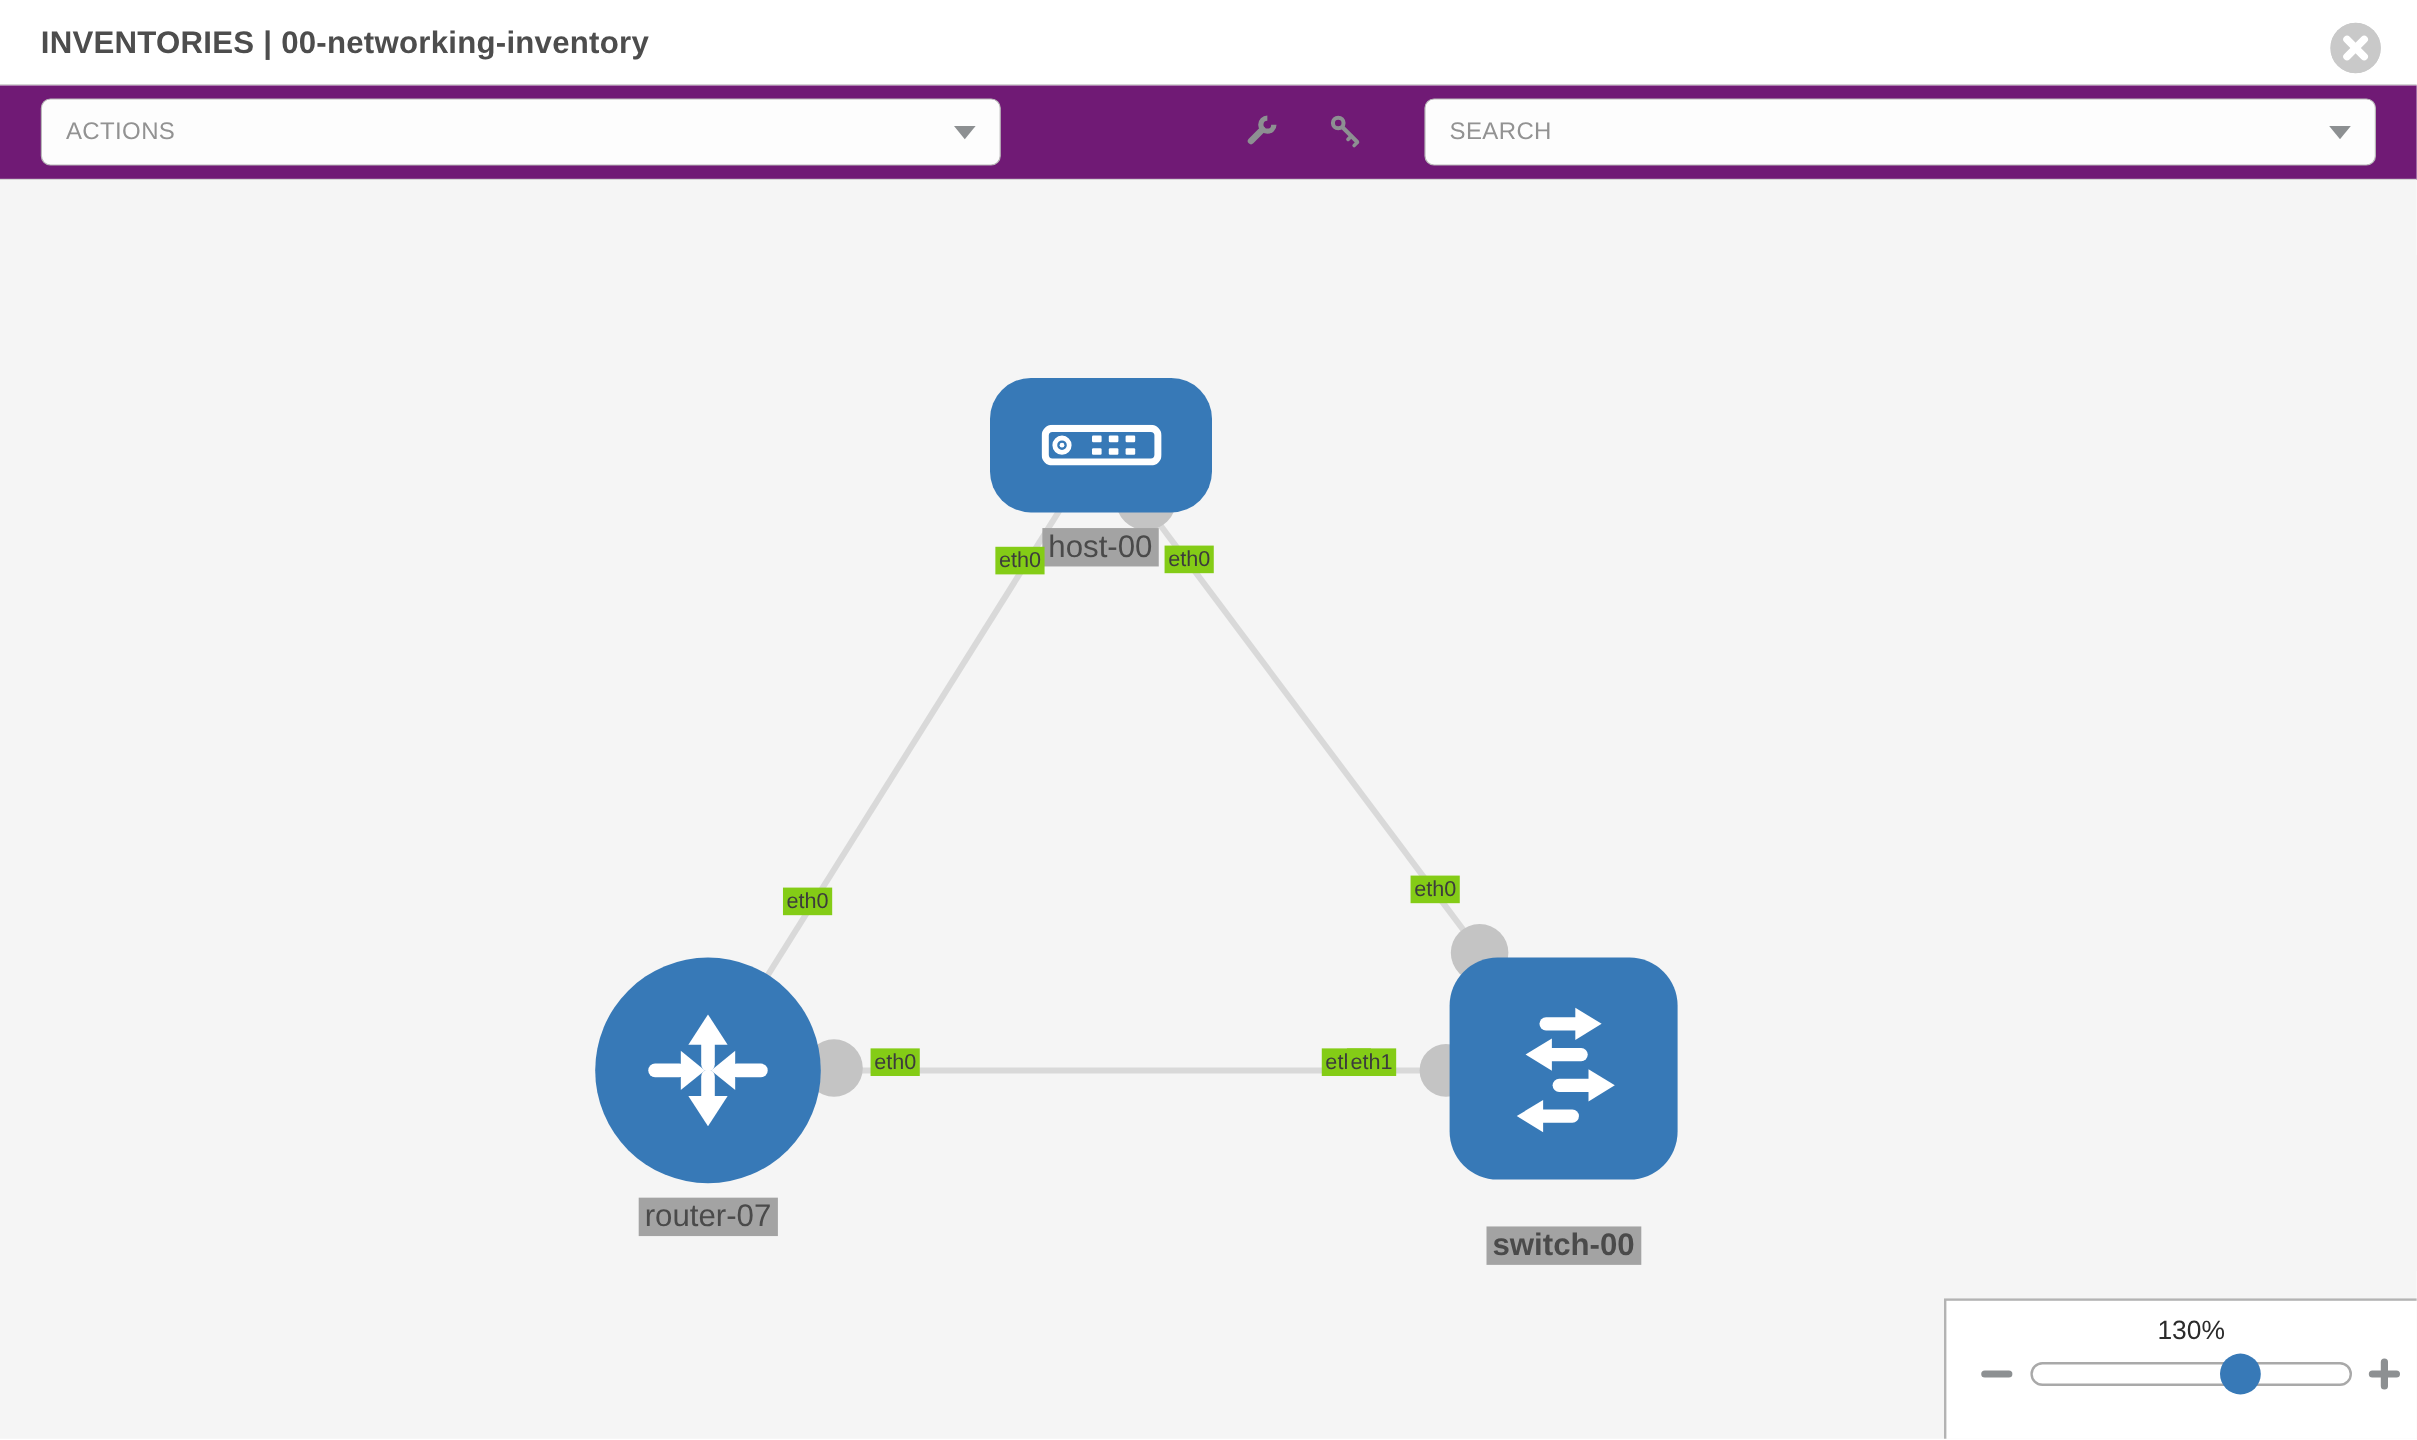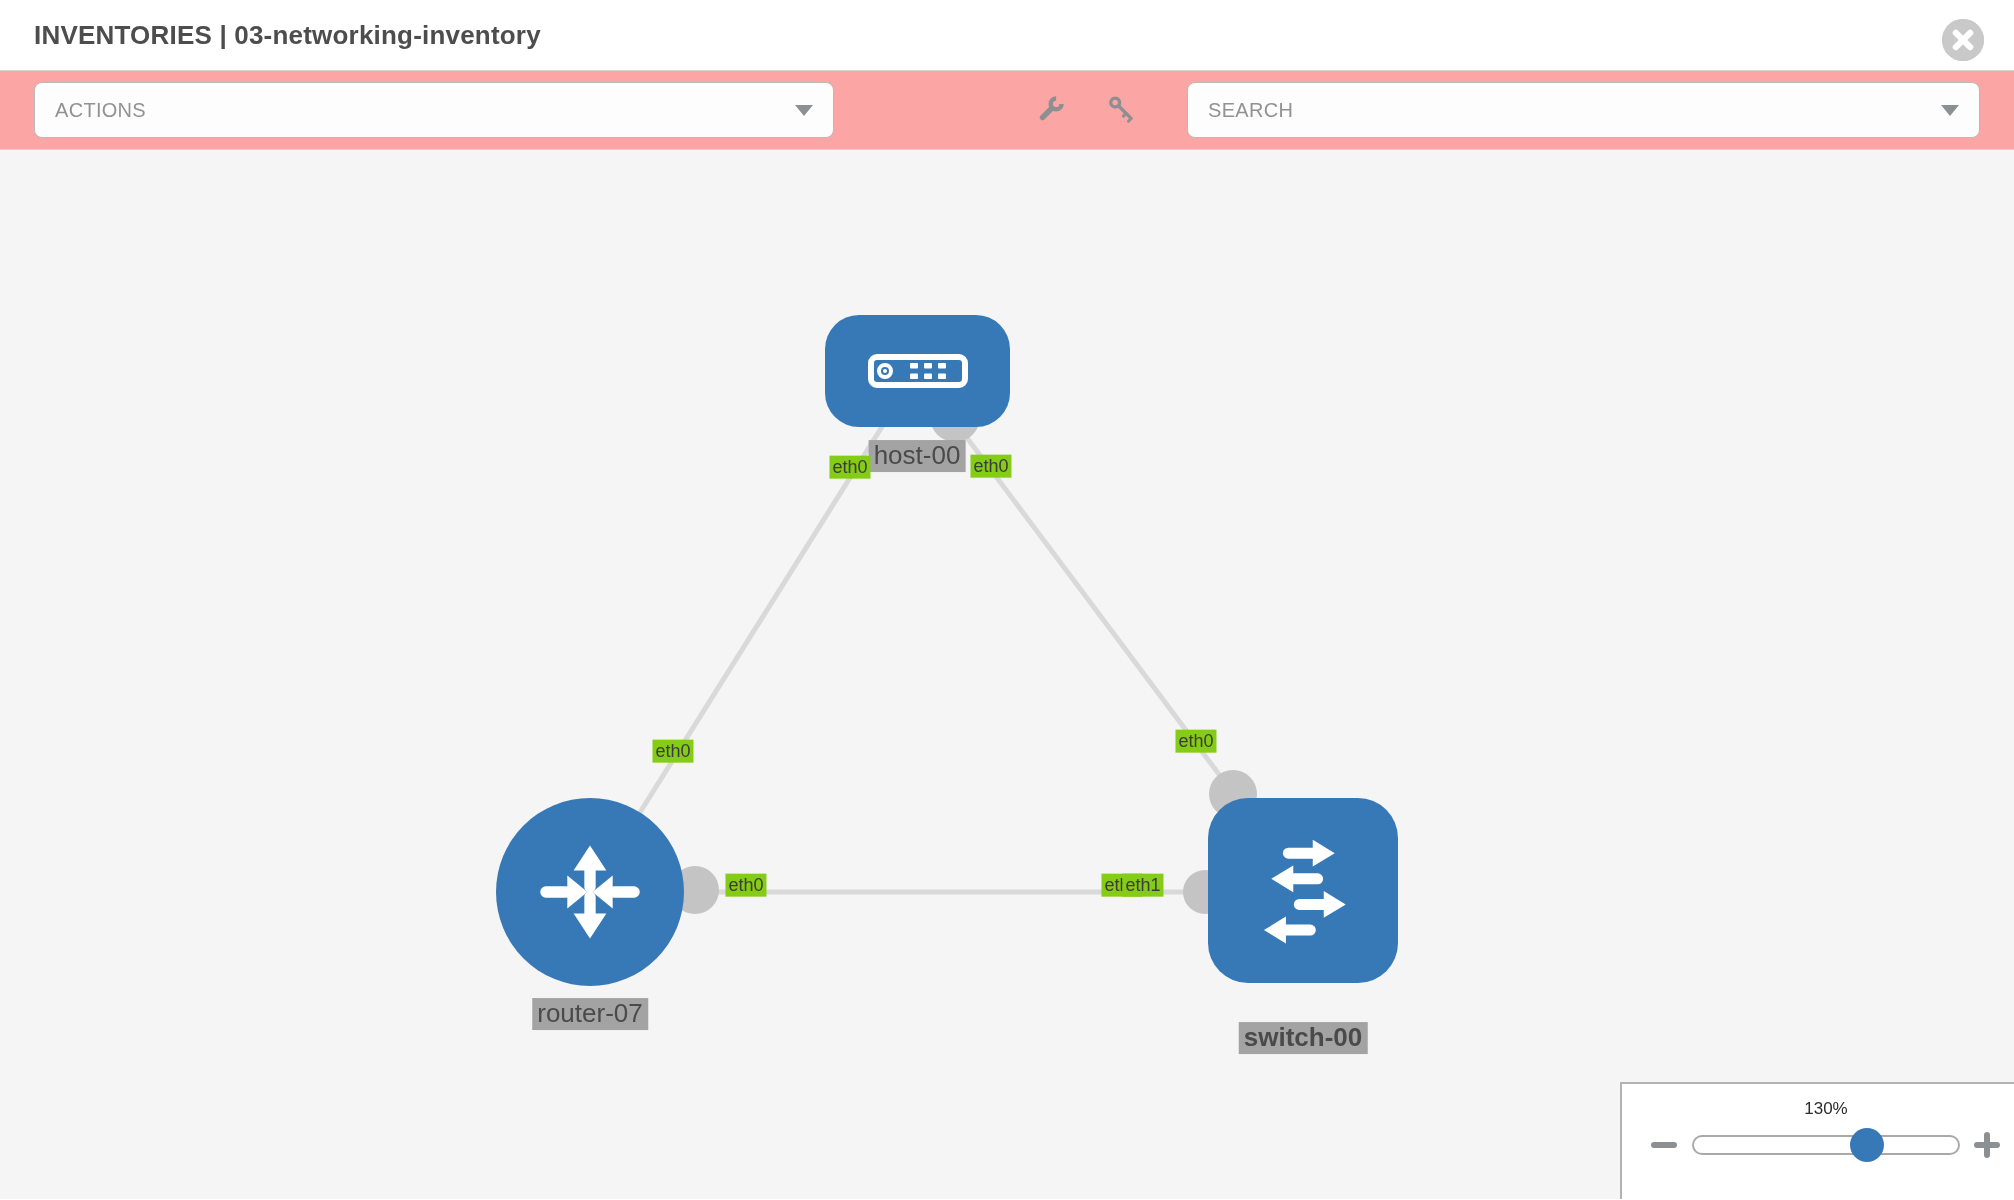--- a/index.html
+++ b/index.html
@@ -9,21 +9,21 @@
   
   .header { position:relative; height:71px; background:#fff;
             border-bottom:1px solid #d4d4d4; display:flex; align-items:center;
             padding:0 34px; }
   .title { font-size:26px; font-weight:bold; color:#4d4d4d; letter-spacing:.2px; }
   .close-btn { position:absolute; right:30px; top:19px; width:42px; height:42px;
                border-radius:50%; background:#c9c9c9; cursor:pointer;
                display:flex; align-items:center; justify-content:center; }
 
   
-  .toolbar { height:79px; background:#fca5a5; border-bottom:1px solid #d4d4d4;
+  .toolbar { height:79px; background:#701a75; border-bottom:1px solid #d4d4d4;
              display:flex; align-items:center; padding:0 34px; }
   .select { height:56px; background:#fdfdfd; border:1px solid #b9b9b9;
             border-radius:8px; display:flex; align-items:center;
             justify-content:space-between; padding:0 20px; cursor:pointer; }
   .select .val { font-size:20px; color:#929292; letter-spacing:.3px; }
   .caret { width:0; height:0; border-left:9px solid transparent;
            border-right:9px solid transparent; border-top:11px solid #8d9092; }
   .sel-actions { width:800px; }
   .sel-search  { width:793px; }
   .tool-icon { width:34px; height:34px; cursor:pointer; flex:0 0 auto; }
@@ -43,37 +43,37 @@
             color:#4a4a4a; font-size:26px; line-height:1.15; padding:1px 5px;
             white-space:nowrap; }
   .ilabel { position:absolute; transform:translate(-50%,-50%); background:#84cc16;
             color:#3c3c3c; font-size:18px; line-height:1.15; padding:1px 3px;
             white-space:nowrap; }
 
   
   .zoombox { position:absolute; left:1620px; top:932px; width:420px; height:140px;
              background:#fff; border:2px solid #b3b3b3; }
   .zoom-level { position:absolute; left:204px; top:25px; transform:translate(-50%,-50%);
-                font-size:17px; color:#2b2b2b; }
+                font-size:22px; color:#2b2b2b; }
   .zoom-minus { position:absolute; left:29px; top:58px; width:26px; height:6px;
                 border-radius:3px; background:#8d9092; cursor:pointer; }
   .zoom-plus  { position:absolute; left:352px; top:48px; width:26px; height:26px; cursor:pointer; }
   .zoom-plus i { position:absolute; background:#8d9092; border-radius:3px; }
   .zoom-plus .h { left:0; top:10px; width:26px; height:6px; }
   .zoom-plus .v { left:10px; top:0; width:6px; height:26px; }
   .zoom-track { position:absolute; left:70px; top:51px; width:268px; height:20px;
                 background:#fff; border:2px solid #a9a9a9; border-radius:10px; cursor:pointer; }
   .zoom-knob  { position:absolute; left:156px; top:-9px; width:34px; height:34px;
                 border-radius:50%; background:#3779b7; cursor:grab; }
 </style>
 </head>
 <body>
 
 <div class="header">
-  <span class="title">INVENTORIES | 03-networking-inventory</span>
+  <span class="title">INVENTORIES | 00-networking-inventory</span>
   <div class="close-btn">
     <svg width="42" height="42" viewBox="0 0 100 100">
       <circle cx="50" cy="50" r="50" fill="#c9c9c9"></circle>
       <line x1="33" y1="33" x2="67" y2="67" stroke="#fff" stroke-width="15" stroke-linecap="round"></line>
       <line x1="67" y1="33" x2="33" y2="67" stroke="#fff" stroke-width="15" stroke-linecap="round"></line>
     </svg>
   </div>
 </div>
 
 <div class="toolbar">

